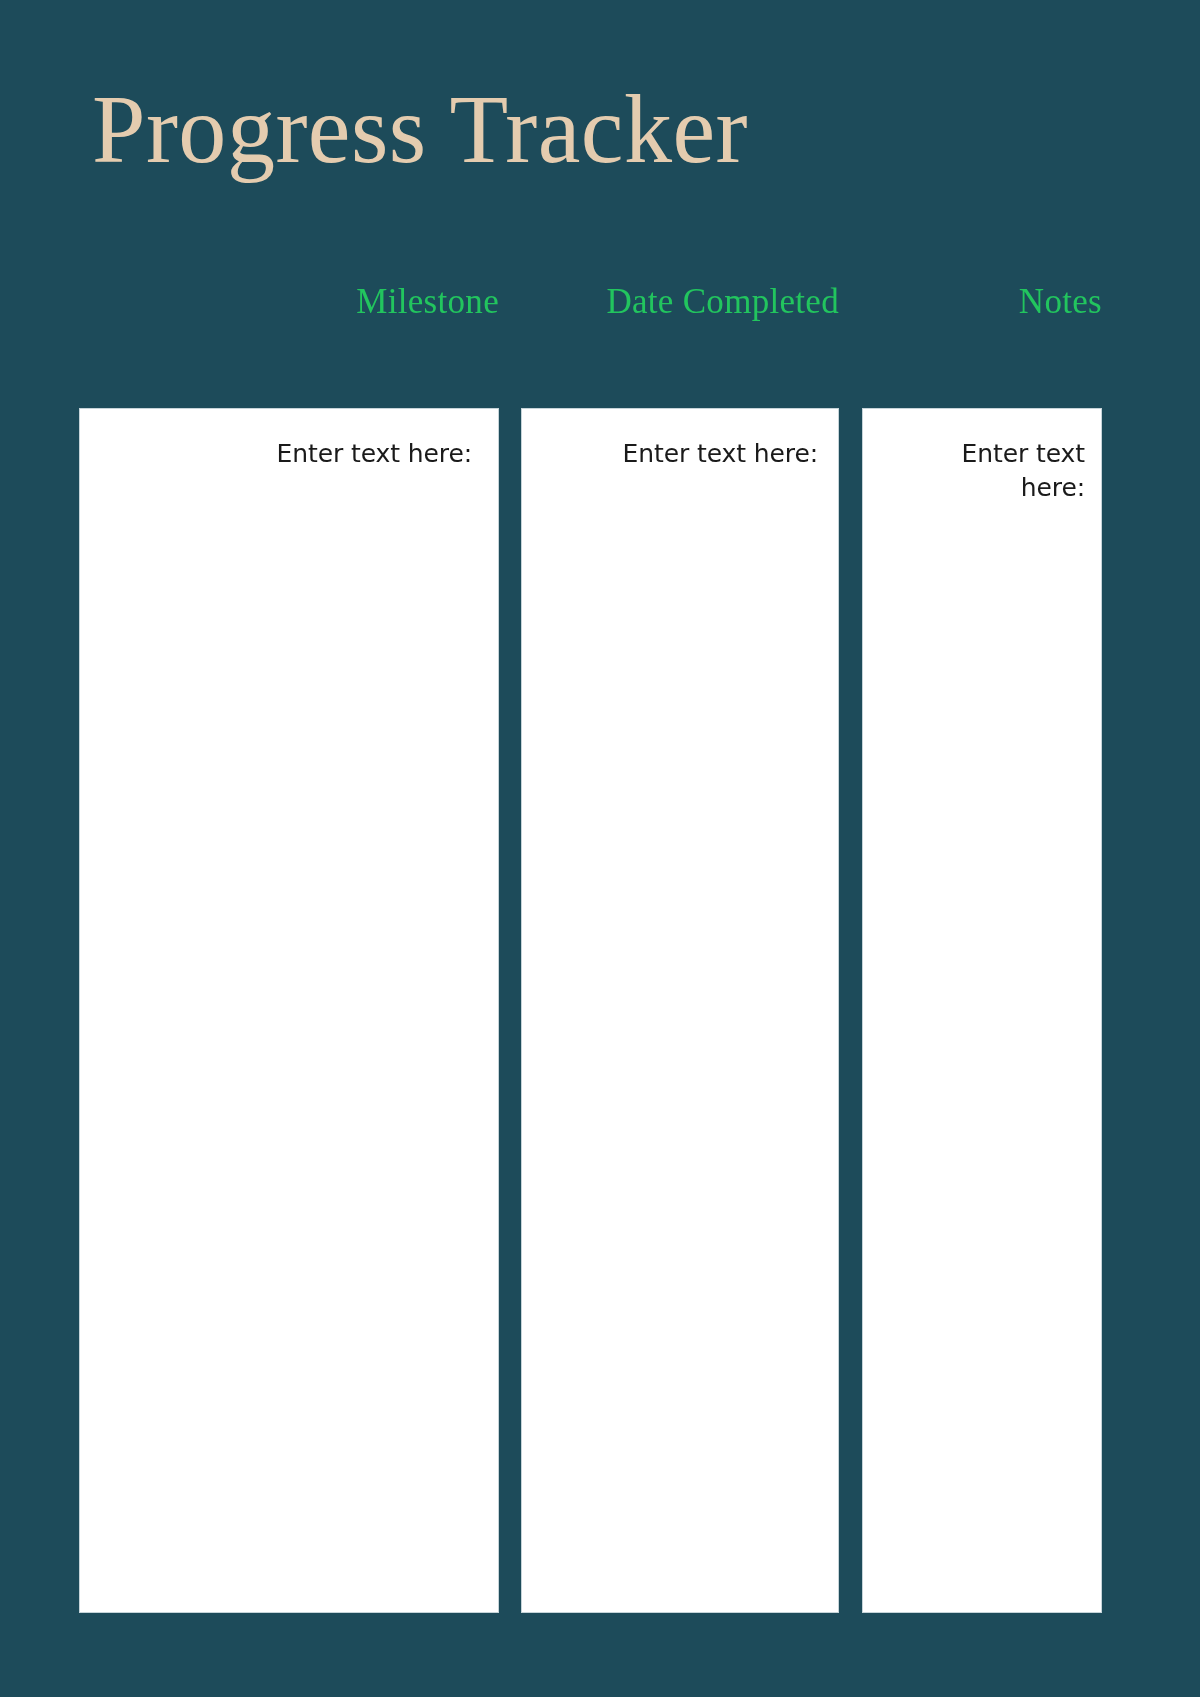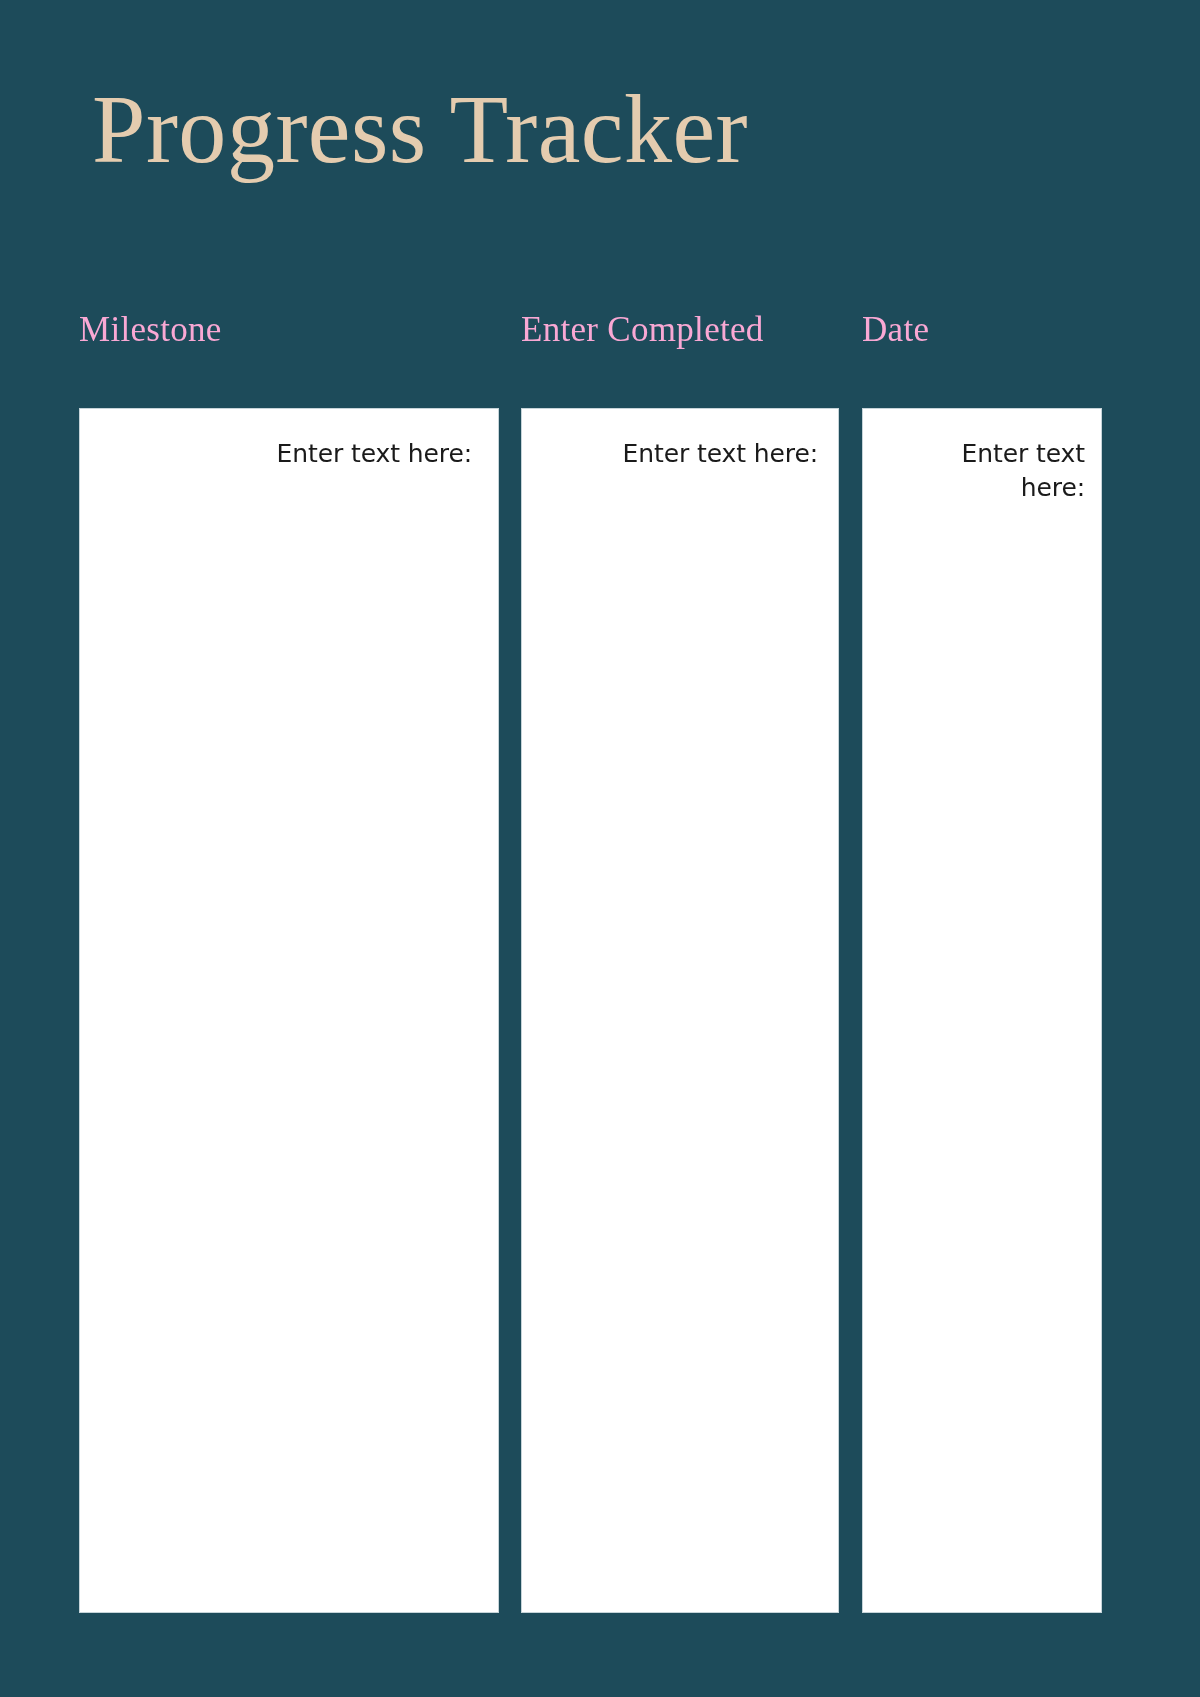--- a/index.html
+++ b/index.html
@@ -50,25 +50,24 @@
     height:48px;
   }
 
   .col-header {
     position:absolute;
     top:0;
     font-family:"Liberation Serif", "DejaVu Serif", serif;
     font-size:35px;
     line-height:48px;
     font-weight:400;
-    color:#f9a8d4;
-    text-align:left;
+    color:#22c55e;
+    text-align:right;
     white-space:nowrap;
     letter-spacing:0.3px;
-    margin-top:28px;
   }
 
   .col-header.h1 { left:79px;  width:420px; }
   .col-header.h2 { left:521px; width:318px; }
   .col-header.h3 { left:862px; width:240px; }
 
   
   .boxes {
     position:absolute;
     left:0;
@@ -108,22 +107,22 @@
 </style>
 </head>
 <body>
 
 <div id="page">
 
   <h1 class="page-title">Progress Tracker</h1>
 
   <div class="header-row">
     <div class="col-header h1">Milestone</div>
-    <div class="col-header h2">Enter Completed</div>
-    <div class="col-header h3">Date</div>
+    <div class="col-header h2">Date Completed</div>
+    <div class="col-header h3">Notes</div>
   </div>
 
   <div class="boxes">
 
     <div class="text-box b1">
       <div class="box-placeholder">Enter text here:</div>
     </div>
 
     <div class="text-box b2">
       <div class="box-placeholder">Enter text here:</div>

